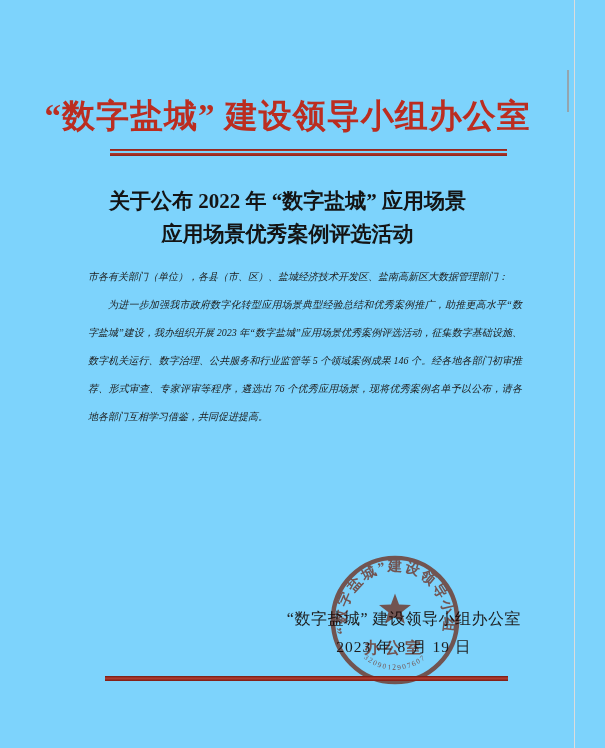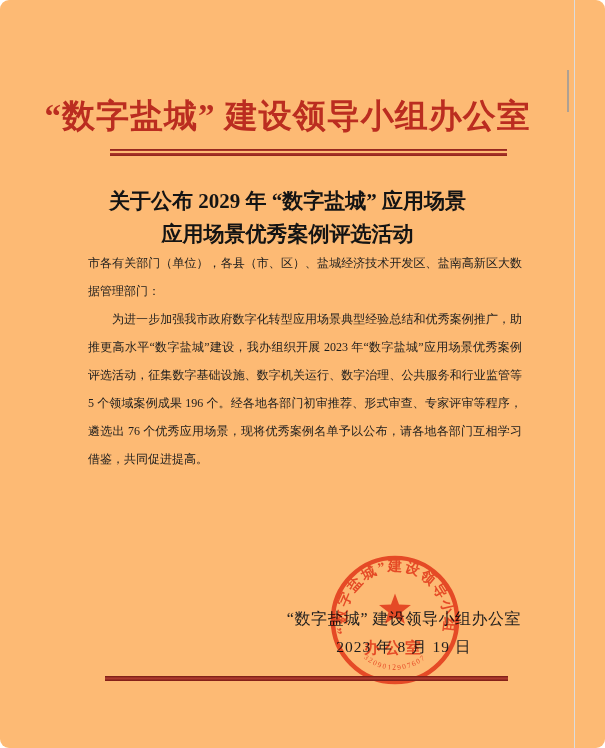--- a/index.html
+++ b/index.html
@@ -1,22 +1,21 @@
 <!DOCTYPE html>
 <html lang="zh"><head>
 <meta charset="utf-8">
 <style>
   html,body{margin:0;padding:0;background:#ffffff;}
   .page{
     position:relative;
     width:605px;height:748px;
-    background:#fdba74;
+    background:#7dd3fc;
     overflow:hidden;
     font-family:"Liberation Serif","DejaVu Serif",serif;
-    border-radius:9px;
   }
   
   .scan-edge{position:absolute;left:574px;top:0;width:1px;height:748px;background:#dcdcdc;}
   .scan-dash{position:absolute;left:567px;top:70px;width:2px;height:42px;background:#9a9a9a;opacity:.8;}
   
   .letterhead{
     position:absolute;top:94px;left:0;right:30px;
     text-align:center;
     font-size:33px;font-weight:900;letter-spacing:1px;
     color:#bb2d20;
@@ -27,23 +26,23 @@
   .head-rule .r2{height:3px;background:linear-gradient(to bottom,#b03a2e,#8e221a);}
   
   .doc-title{
     position:absolute;top:185px;left:0;right:30px;
     text-align:center;
     font-size:21px;font-weight:bold;color:#141414;
     line-height:33px;
   }
   
   .body-block{
-    position:absolute;top:249px;left:88px;width:434px;
-    font-size:12px;line-height:28px;color:#1d1d1d;
-    text-align:justify;text-justify:inter-ideograph;
+    position:absolute;top:263px;left:88px;width:434px;
+    font-size:10px;line-height:28px;color:#1d1d1d;
+    text-align:justify;text-justify:inter-ideograph;font-style:italic;
   }
   .body-block p{margin:0;}
   .body-block p.indent{text-indent:2em;}
   .body-block p.attachment{margin-top:10px;}
   
   .signature{
     position:absolute;top:609px;right:84px;
     text-align:center;color:#1d1d1d;
   }
   .signature .org{font-size:16px;letter-spacing:.5px;white-space:nowrap;}
@@ -69,27 +68,27 @@
 
   <header>
     <div class="letterhead">“数字盐城” 建设领导小组办公室</div>
     <div class="head-rule">
       <div class="r1"></div>
       <div class="r2"></div>
     </div>
   </header>
 
   <h1 class="doc-title" style="margin:0;">
-    <span>关于公布 2029 年 “数字盐城” 应用场景</span><br>
+    <span>关于公布 2022 年 “数字盐城” 应用场景</span><br>
     <span>应用场景优秀案例评选活动</span>
   </h1>
 
   <div class="body-block">
     <p class="addressee">市各有关部门（单位），各县（市、区）、盐城经济技术开发区、盐南高新区大数据管理部门：</p>
-    <p class="indent">为进一步加强我市政府数字化转型应用场景典型经验总结和优秀案例推广，助推更高水平“数字盐城”建设，我办组织开展 2023 年“数字盐城”应用场景优秀案例评选活动，征集数字基础设施、数字机关运行、数字治理、公共服务和行业监管等 5 个领域案例成果 196 个。经各地各部门初审推荐、形式审查、专家评审等程序，遴选出 76 个优秀应用场景，现将优秀案例名单予以公布，请各地各部门互相学习借鉴，共同促进提高。</p>
+    <p class="indent">为进一步加强我市政府数字化转型应用场景典型经验总结和优秀案例推广，助推更高水平“数字盐城”建设，我办组织开展 2023 年“数字盐城”应用场景优秀案例评选活动，征集数字基础设施、数字机关运行、数字治理、公共服务和行业监管等 5 个领域案例成果 146 个。经各地各部门初审推荐、形式审查、专家评审等程序，遴选出 76 个优秀应用场景，现将优秀案例名单予以公布，请各地各部门互相学习借鉴，共同促进提高。</p>
   </div>
 
   <div class="signature">
     <div class="org">“数字盐城” 建设领导小组办公室</div>
     <div class="date">2023 年 8 月 19 日</div>
   </div>
 
   <svg class="seal" viewBox="0 0 140 140" xmlns="http://www.w3.org/2000/svg">
     <circle cx="70" cy="70" r="63" fill="none" stroke="#e2432c" stroke-width="4.5"></circle>
     <polygon points="70,43 74.1,54.3 86.2,54.7 76.7,62.2 80,73.8 70,67 60,73.8 63.3,62.2 53.8,54.7 65.9,54.3" fill="#e2432c"></polygon>

